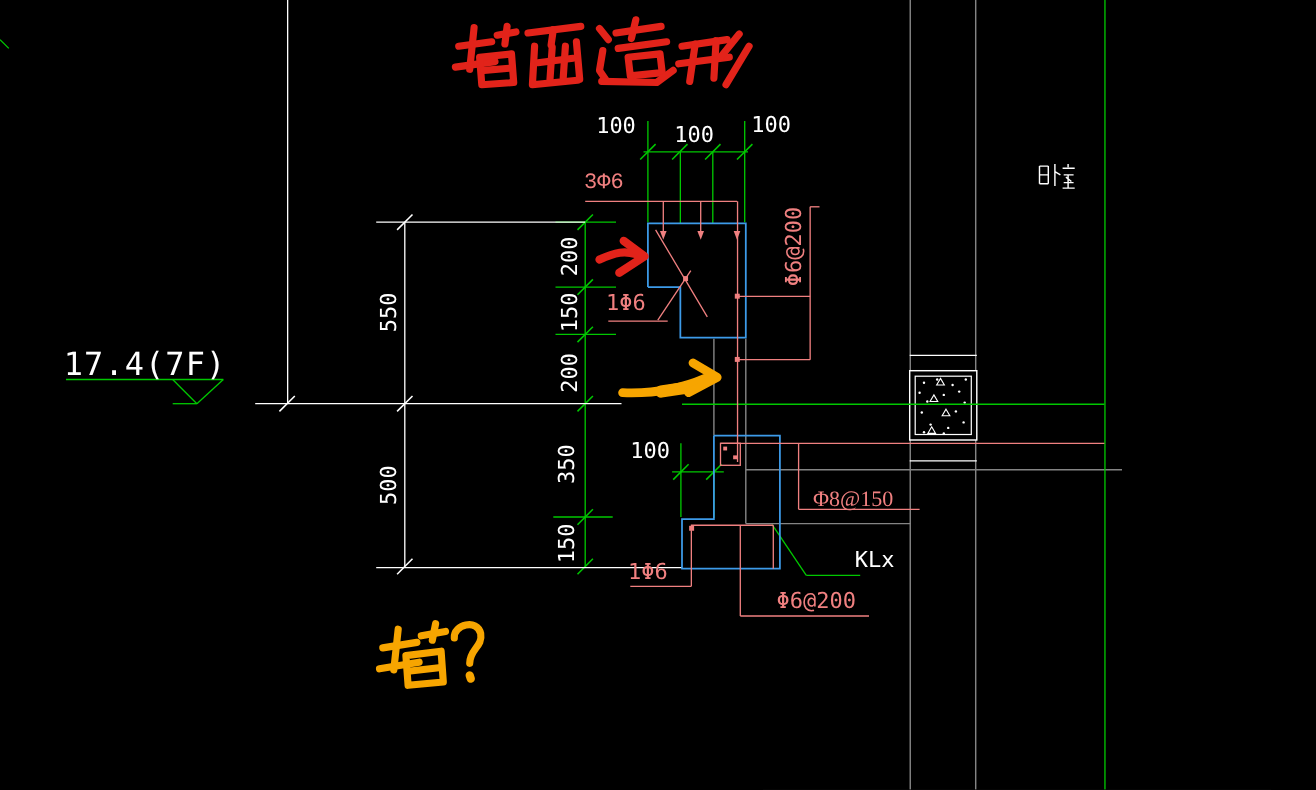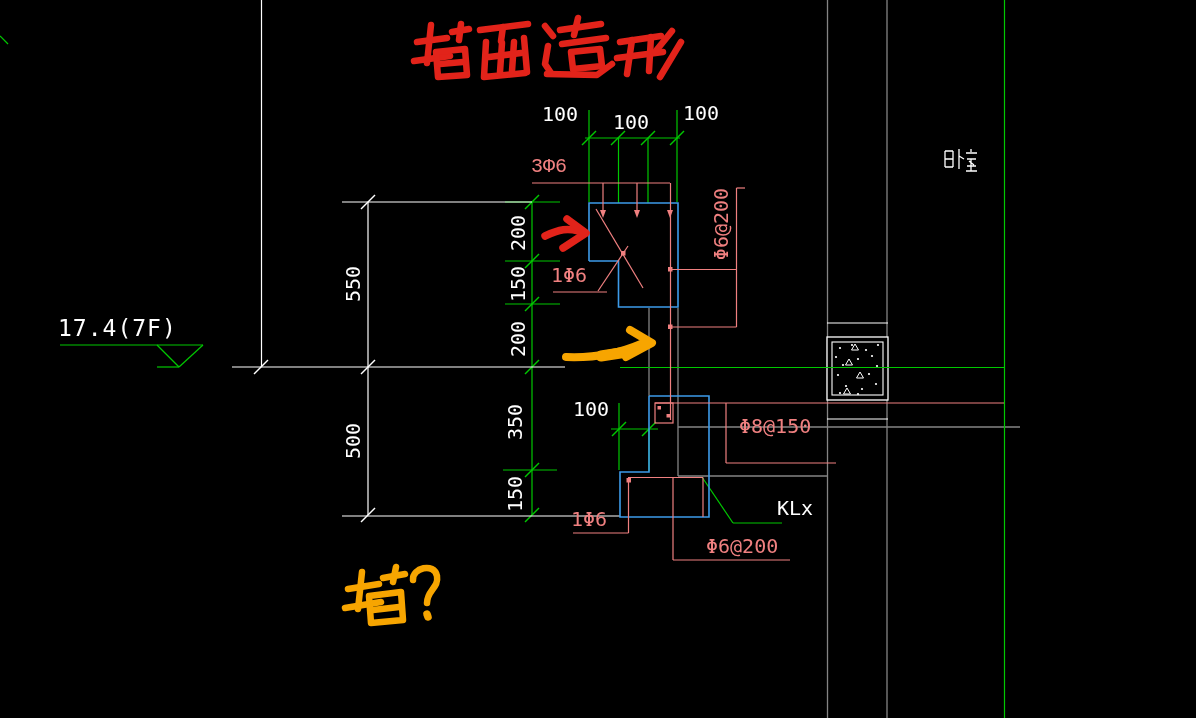--- a/index.html
+++ b/index.html
@@ -4,21 +4,21 @@
 <style>
   html,body{margin:0;padding:0;background:#111;}
   .stage{position:relative;width:1196px;height:718px;background:#000;overflow:hidden;
          font-family:"DejaVu Sans Mono", monospace;}
   .stage svg{position:absolute;left:0;top:0;}
   .cadtext{position:absolute;color:#fff;font-size:20px;line-height:1;white-space:nowrap;
            font-family:"DejaVu Sans Mono", monospace;}
   .ctr{transform:translate(-50%,-50%);}
   .rot{transform:translate(-50%,-50%) rotate(-90deg);}
   .salmon{color:#F08080;}
-  .big{font-size:23px;letter-spacing:1px;text-align:right;}
+  .big{font-size:29px;letter-spacing:1px;text-align:right;}
   .ghost{color:transparent;overflow:hidden;}
 </style>
 </head>
 <body>
 
 <div class="stage">
 
 <svg width="1196" height="718" viewBox="0 0 1196 718">
 
   <g stroke="#848484" stroke-width="1.3">
@@ -229,21 +229,21 @@
   <div class="cadtext rot" style="left:518px;top:284px;">150</div>
   <div class="cadtext rot" style="left:518px;top:339px;">200</div>
   <div class="cadtext rot" style="left:515px;top:422px;">350</div>
   <div class="cadtext rot" style="left:515px;top:494px;">150</div>
 
   <div class="cadtext ctr" style="left:591px;top:409px;">100</div>
 
   <div class="cadtext salmon" style="left:531px;top:157px;font-family:Liberation Mono, monospace;">3Φ6</div>
   <div class="cadtext salmon" style="left:551px;top:265px;">1Φ6</div>
   <div class="cadtext salmon rot" style="left:721px;top:224px;">Φ6@200</div>
-  <div class="cadtext salmon" style="left:739px;top:416px;">Φ8@150</div>
+  <div class="cadtext salmon" style="left:739px;top:444px;font-family:Liberation Serif, serif;">Φ8@150</div>
   <div class="cadtext" style="left:777px;top:498px;">KLx</div>
   <div class="cadtext salmon" style="left:706px;top:536px;">Φ6@200</div>
   <div class="cadtext salmon" style="left:571px;top:509px;">1Φ6</div>
 
   <div class="cadtext ghost" style="left:941px;top:146px;width:40px;height:28px;">卧室</div>
   <div class="cadtext ghost" style="left:413px;top:14px;width:280px;height:68px;">墙面造形</div>
   <div class="cadtext ghost" style="left:343px;top:560px;width:104px;height:68px;">墙?</div>
 
 </div>
 

